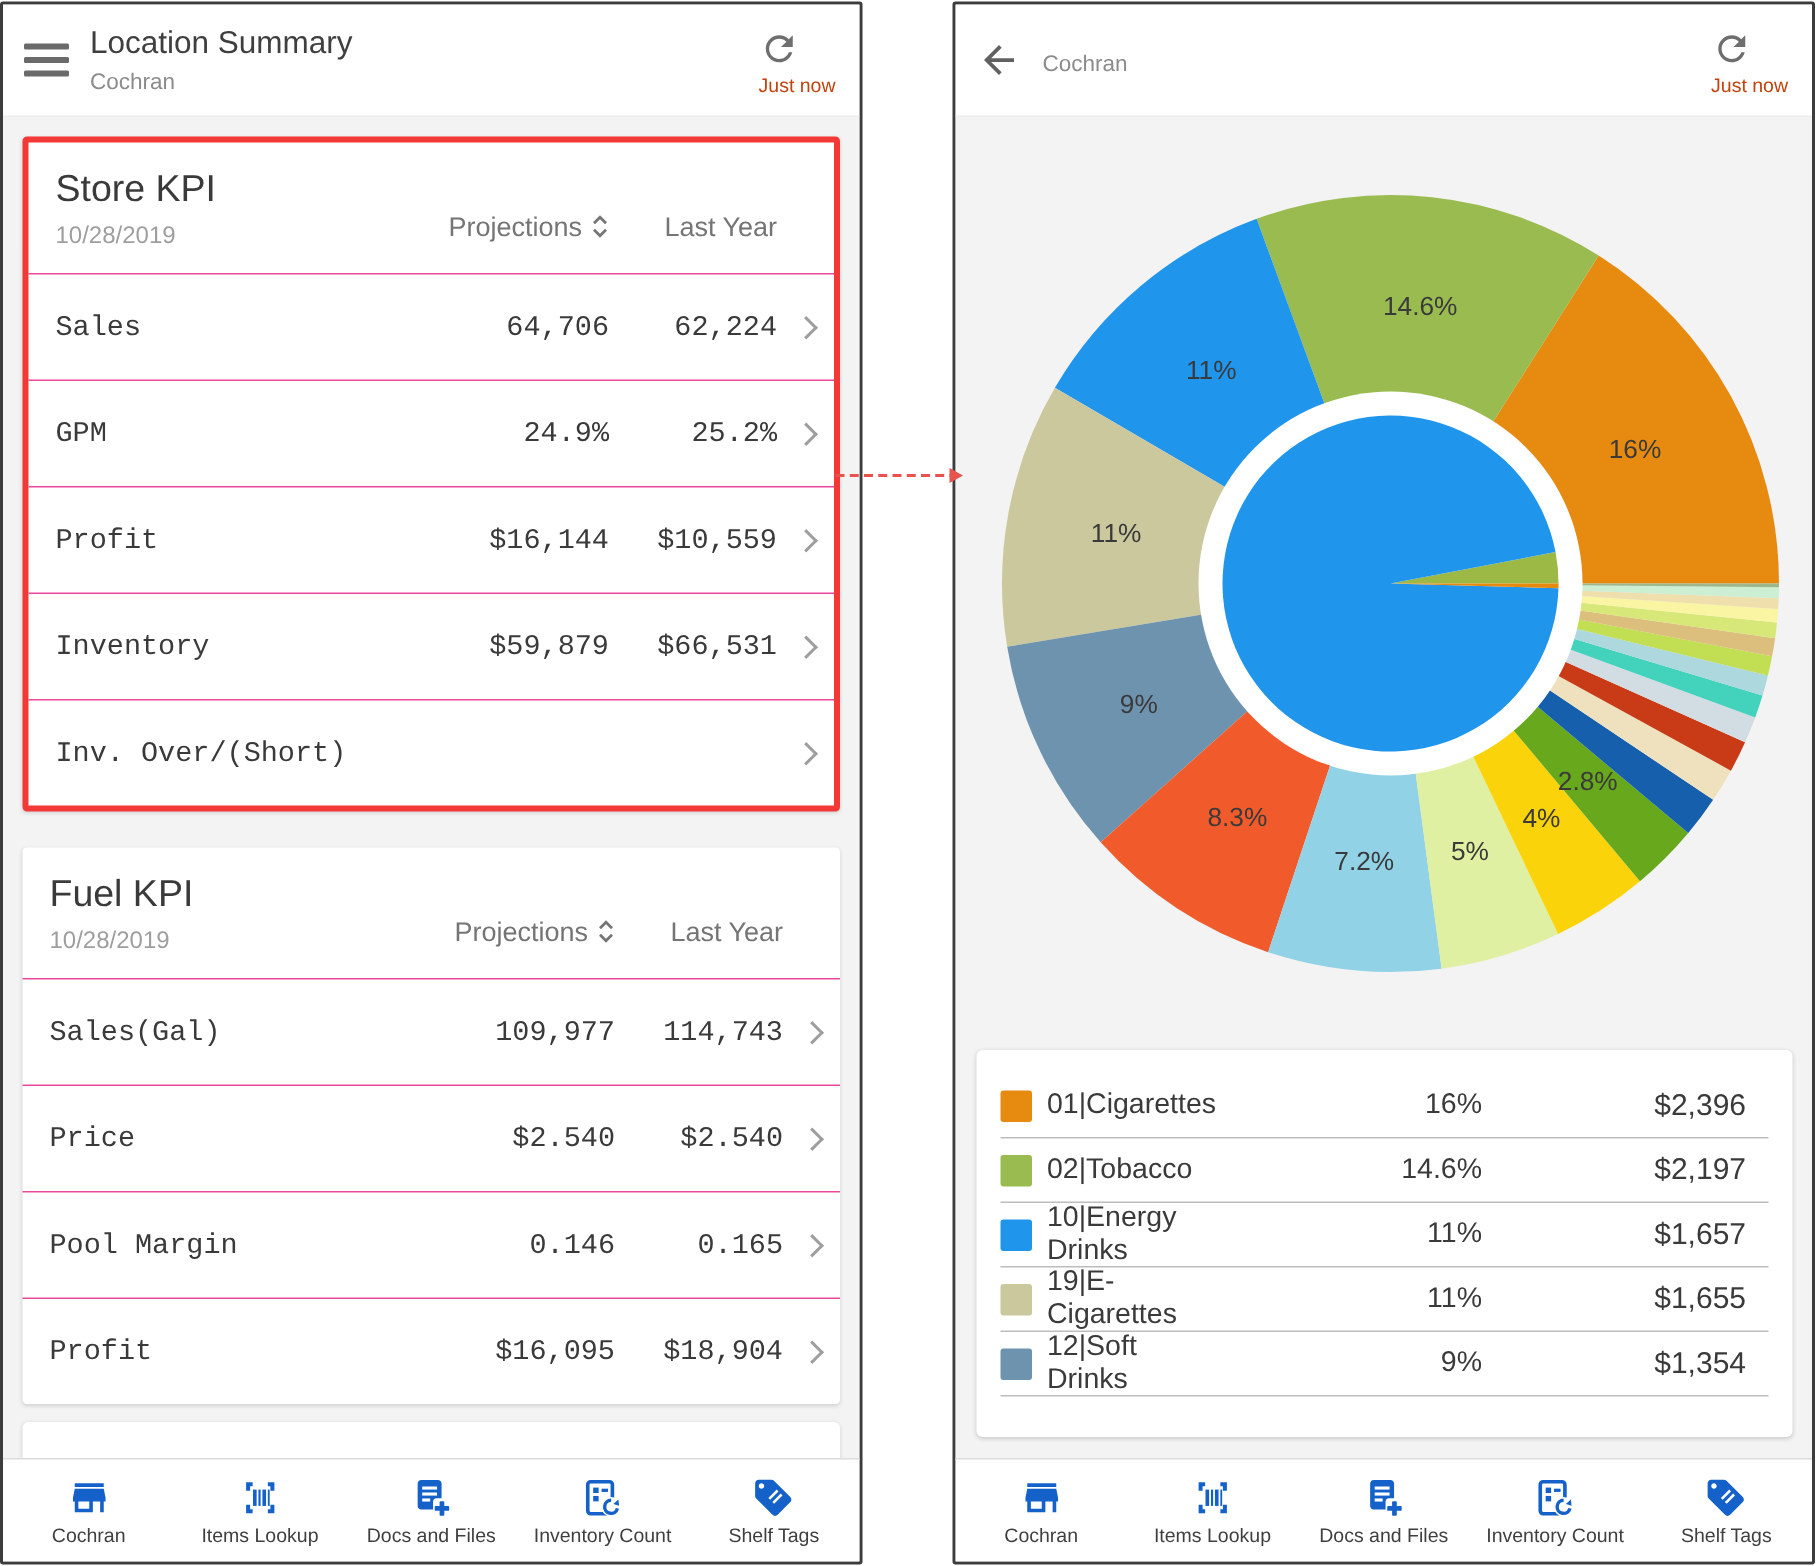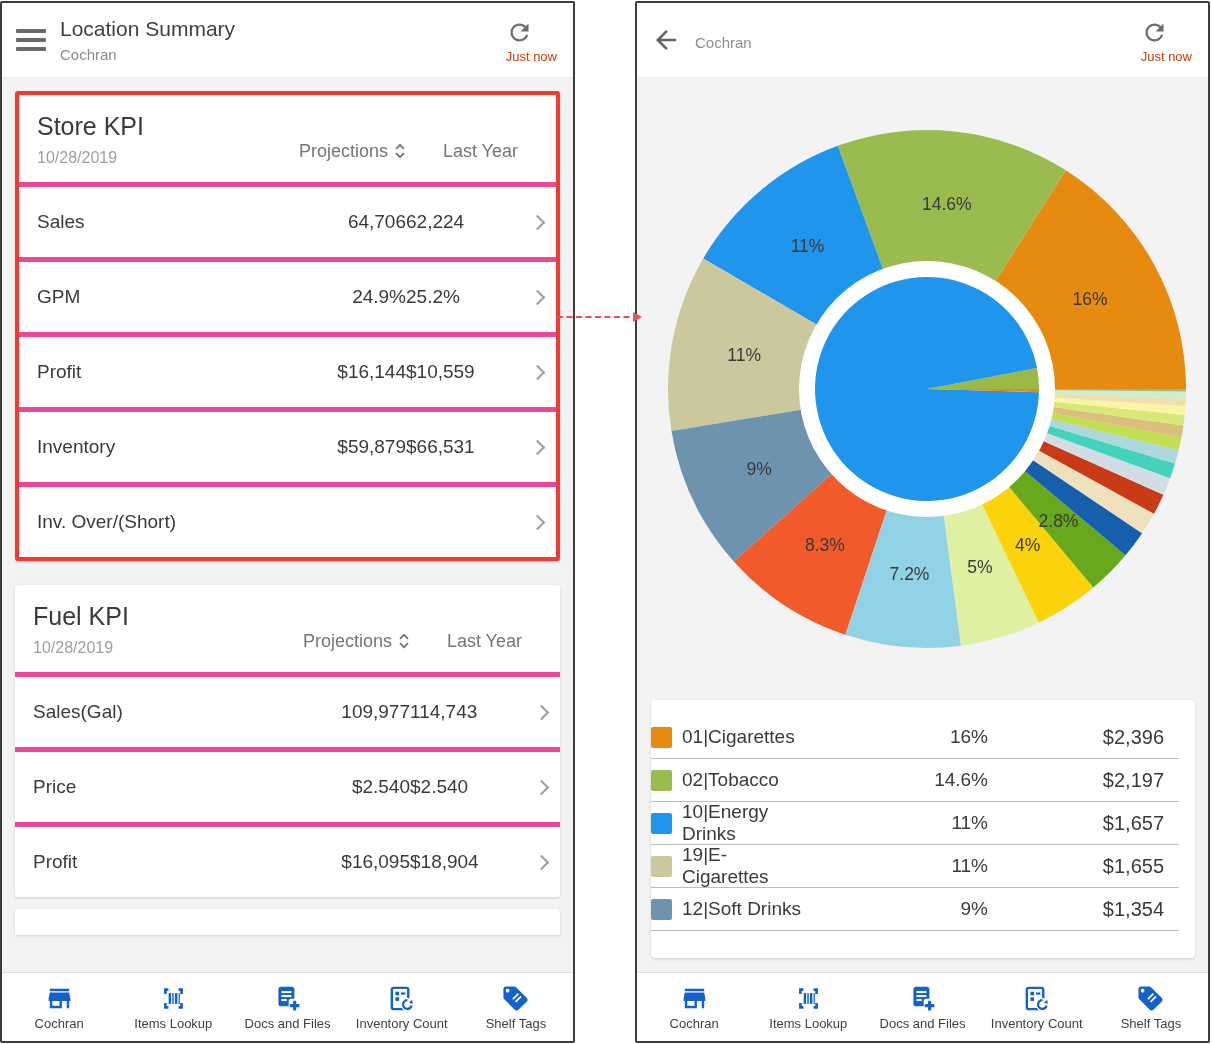--- a/index.html
+++ b/index.html
@@ -32,43 +32,43 @@
   #fuel-card{margin-top:24px;}
   .stub-card{margin-top:12px;height:26px;border-radius:4px 4px 0 0;}
   .card-head{display:flex;align-items:center;padding:17px 8px 15px 18px;}
   .card-title-block{flex:1;}
   .card-title{font-size:25px;color:#3a3a3a;}
   .card-date{font-size:16px;color:#9e9e9e;margin-top:8px;}
   .col-heads{display:flex;align-items:center;font-size:18px;color:#757575;margin-top:23px;}
   .ch1{width:150px;display:flex;justify-content:flex-end;align-items:center;gap:6px;}
   .ch2{width:112px;text-align:right;}
   .chs{width:30px;}
-  .krow{display:flex;align-items:center;height:70px;border-top:5px solid #ec4899;
-        padding:0 8px 0 18px;font-size:19px;color:#3a3a3a;cursor:pointer;}
+  .krow{display:flex;align-items:center;height:70px;border-top:1px solid #ec4899;
+        padding:0 8px 0 18px;font-size:19px;color:#3a3a3a;cursor:pointer;font-family:Liberation Mono, monospace;}
   .krow .lbl{flex:1;}
   .v1{width:150px;text-align:right;}
-  .v2{width:112px;}
+  .v2{width:112px;text-align:right;}
   .chev-col{width:30px;display:flex;justify-content:flex-end;align-items:center;padding-right:5px;box-sizing:border-box;}
   .chev{display:inline-block;width:9px;height:9px;border-top:2.6px solid #9e9e9e;
         border-right:2.6px solid #9e9e9e;transform:rotate(45deg);}
 
   
   .bottom-nav{position:absolute;bottom:0;left:0;right:0;height:68px;background:#fff;
               border-top:1px solid #dcdcdc;display:flex;align-items:center;z-index:5;}
   .nav-item{flex:1;display:flex;flex-direction:column;align-items:center;justify-content:center;cursor:pointer;}
   .nav-item svg{width:29px;height:29px;}
   .nav-label{font-size:13px;color:#3f3f3f;margin-top:3px;white-space:nowrap;}
 
   
   #pie-svg{position:absolute;top:0;left:0;}
   .pie-label{font-family:"Liberation Sans",sans-serif;font-size:17.5px;fill:#3a3a3a;text-anchor:middle;}
 
   .legend-card{position:absolute;left:14px;top:622px;width:544px;height:258px;background:#fff;
                border-radius:4px;box-shadow:0 1px 3px rgba(0,0,0,.16);box-sizing:border-box;
-               padding:16px 0 0 0;}
+               padding:16px 0 0 16px;}
   .legend-row{display:flex;align-items:center;height:42px;border-bottom:1px solid #bdbdbd;
               padding-right:15px;margin-right:16px;cursor:pointer;}
   .swatch{width:21px;height:21px;border-radius:2px;margin-right:10px;flex:0 0 auto;}
   .legend-name{flex:1;font-size:19px;color:#3a3a3a;}
   .legend-pct{width:176px;text-align:right;font-size:19px;color:#3a3a3a;}
   .legend-val{width:176px;text-align:right;font-size:20px;color:#3a3a3a;}
 
   
   .jump-arrow{position:absolute;left:557px;top:316px;width:82px;height:0;
               border-top:2px dashed #e8534e;z-index:10;}
@@ -182,20 +182,28 @@
         <span class="v1">109,977</span>
         <span class="v2">114,743</span>
         <span class="chev-col">
             <span class="chev"></span>
           </span>
       </div>
       <div class="krow">
         <span class="lbl">Price</span>
         <span class="v1">$2.540</span>
         <span class="v2">$2.540</span>
+        <span class="chev-col">
+            <span class="chev"></span>
+          </span>
+      </div>
+      <div class="krow">
+        <span class="lbl">Pool Margin</span>
+        <span class="v1">0.146</span>
+        <span class="v2">0.165</span>
         <span class="chev-col">
             <span class="chev"></span>
           </span>
       </div>
       <div class="krow">
         <span class="lbl">Profit</span>
         <span class="v1">$16,095</span>
         <span class="v2">$18,904</span>
         <span class="chev-col">
             <span class="chev"></span>

